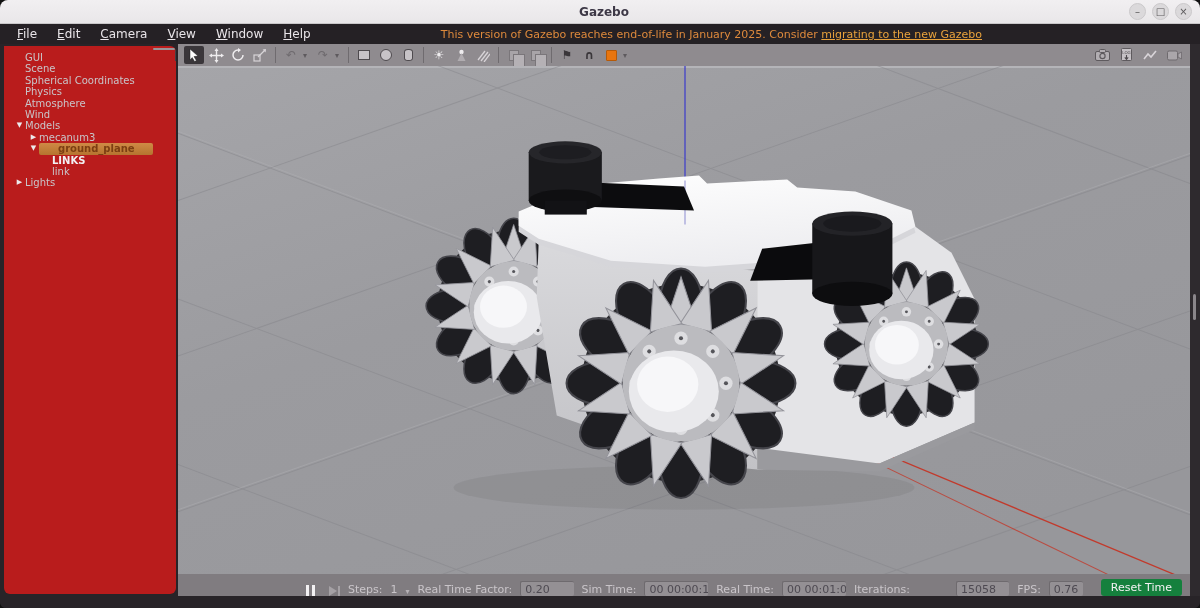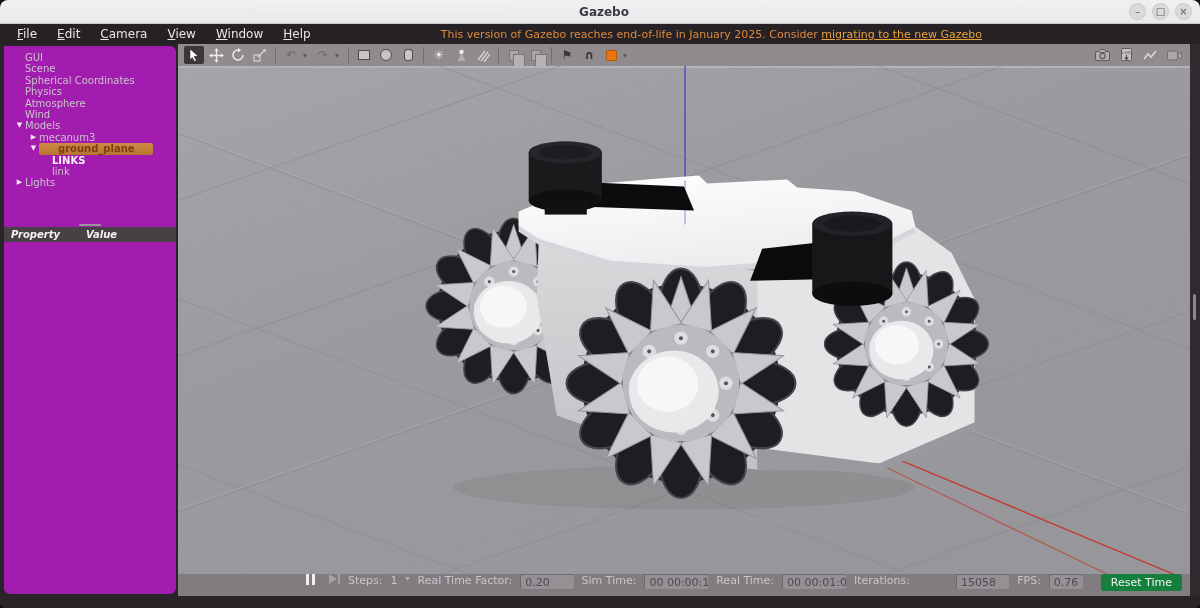--- a/index.html
+++ b/index.html
@@ -18,21 +18,21 @@
   .mi::first-letter{text-decoration:underline;}
   .warn{margin-left:auto;font-size:11px;color:#df8a3c;padding-right:210px;white-space:nowrap;}
   .warn .lnk{color:#e8a23c;text-decoration:underline;}
 
   
   .content{display:flex;height:552px;background:#282428;}
   .leftcol{width:178px;display:flex;flex-direction:column;padding:2px 2px 2px 4px;}
   .tabbar{height:22px;display:flex;gap:3px;padding:3px 0 0 4px;}
   .tab{font-size:11px;padding:1px 12px 2px;border-radius:4px 4px 0 0;background:#7c787c;color:#d2ced2;}
   .tab.active{background:#908c90;color:#ffffff;}
-  .panel{flex:1;background:#a21caf;border-radius:0 6px 6px 6px;display:flex;flex-direction:column;overflow:hidden;}
+  .panel{flex:1;background:#b91c1c;border-radius:0 6px 6px 6px;display:flex;flex-direction:row;overflow:hidden;}
   .tree{padding-top:6px;height:176px;}
   .trow{font-size:10px;line-height:11.4px;color:#c9c5c9;white-space:nowrap;display:flex;align-items:center;}
   .trow .arr{width:11px;font-size:7px;color:#eceaec;text-align:center;flex:none;}
   .lvl1{padding-left:21px;}
   .lvl1a{padding-left:10px;}
   .lvl2a{padding-left:24px;}
   .lvl3{padding-left:48px;}
   .trow.bold{font-weight:bold;color:#f2f0f2;}
   .selpill{background:linear-gradient(#cf8a45,#b5742f);color:#7c3f12;font-weight:bold;border-radius:2px;padding:0 18px 0 19px;}
   .splitgrip{height:5px;display:flex;justify-content:center;align-items:center;}
@@ -56,21 +56,21 @@
   .shape-cyl{width:9px;height:12px;border-radius:4px/3px;background:#c7c3c7;border:1px solid #4e4a4e;}
   .copyrect{width:10px;height:11px;background:#a8a4a8;border:1px solid #7a767a;position:relative;}
   .copyrect::after{content:"";position:absolute;left:3px;top:3px;width:10px;height:11px;background:#b5b1b5;border:1px solid #7a767a;}
   .orangecube{width:11px;height:11px;background:#e8750f;border:1px solid #b65a08;border-radius:1px;}
   .rgroup{margin-left:auto;display:flex;gap:4px;}
 
   .scene{flex:1;position:relative;min-height:0;}
   .scene svg{display:block;width:100%;height:100%;}
 
   
-  .playbar{height:22px;background:#807c80;display:flex;align-items:flex-start;font-size:11px;color:#c9c5c9;gap:8px;padding:0 8px;white-space:nowrap;}
+  .playbar{height:22px;background:#807c80;display:flex;align-items:flex-end;font-size:11px;color:#c9c5c9;gap:8px;padding:0 8px;white-space:nowrap;}
   .pausebtn{margin-left:120px;display:flex;gap:3px;}
   .pausebtn div{width:3px;height:11px;background:#f2f0f2;}
   .stepbtn{display:flex;align-items:center;gap:1px;margin-left:6px;}
   .stepbtn .tri{width:0;height:0;border-left:8px solid #a5a1a5;border-top:5px solid transparent;border-bottom:5px solid transparent;}
   .stepbtn .bar{width:2px;height:10px;background:#a5a1a5;}
   .caret{font-size:8px;color:#b5b1b5;}
   .field{background:#949094;border-top:1px solid #6e6a6e;border-left:1px solid #6e6a6e;border-radius:2px;color:#4e4a52;padding:0 4px;height:15px;line-height:15px;overflow:hidden;}
   .f-rtf{width:92px;} .f-time{width:112px;} .f-iter{width:92px;margin-left:38px;} .f-fps{width:56px;}
   .resetbtn{background:#15803d;color:#f4f2f4;border-radius:3px;padding:2px 10px;margin-left:10px;font-size:11px;}
 

